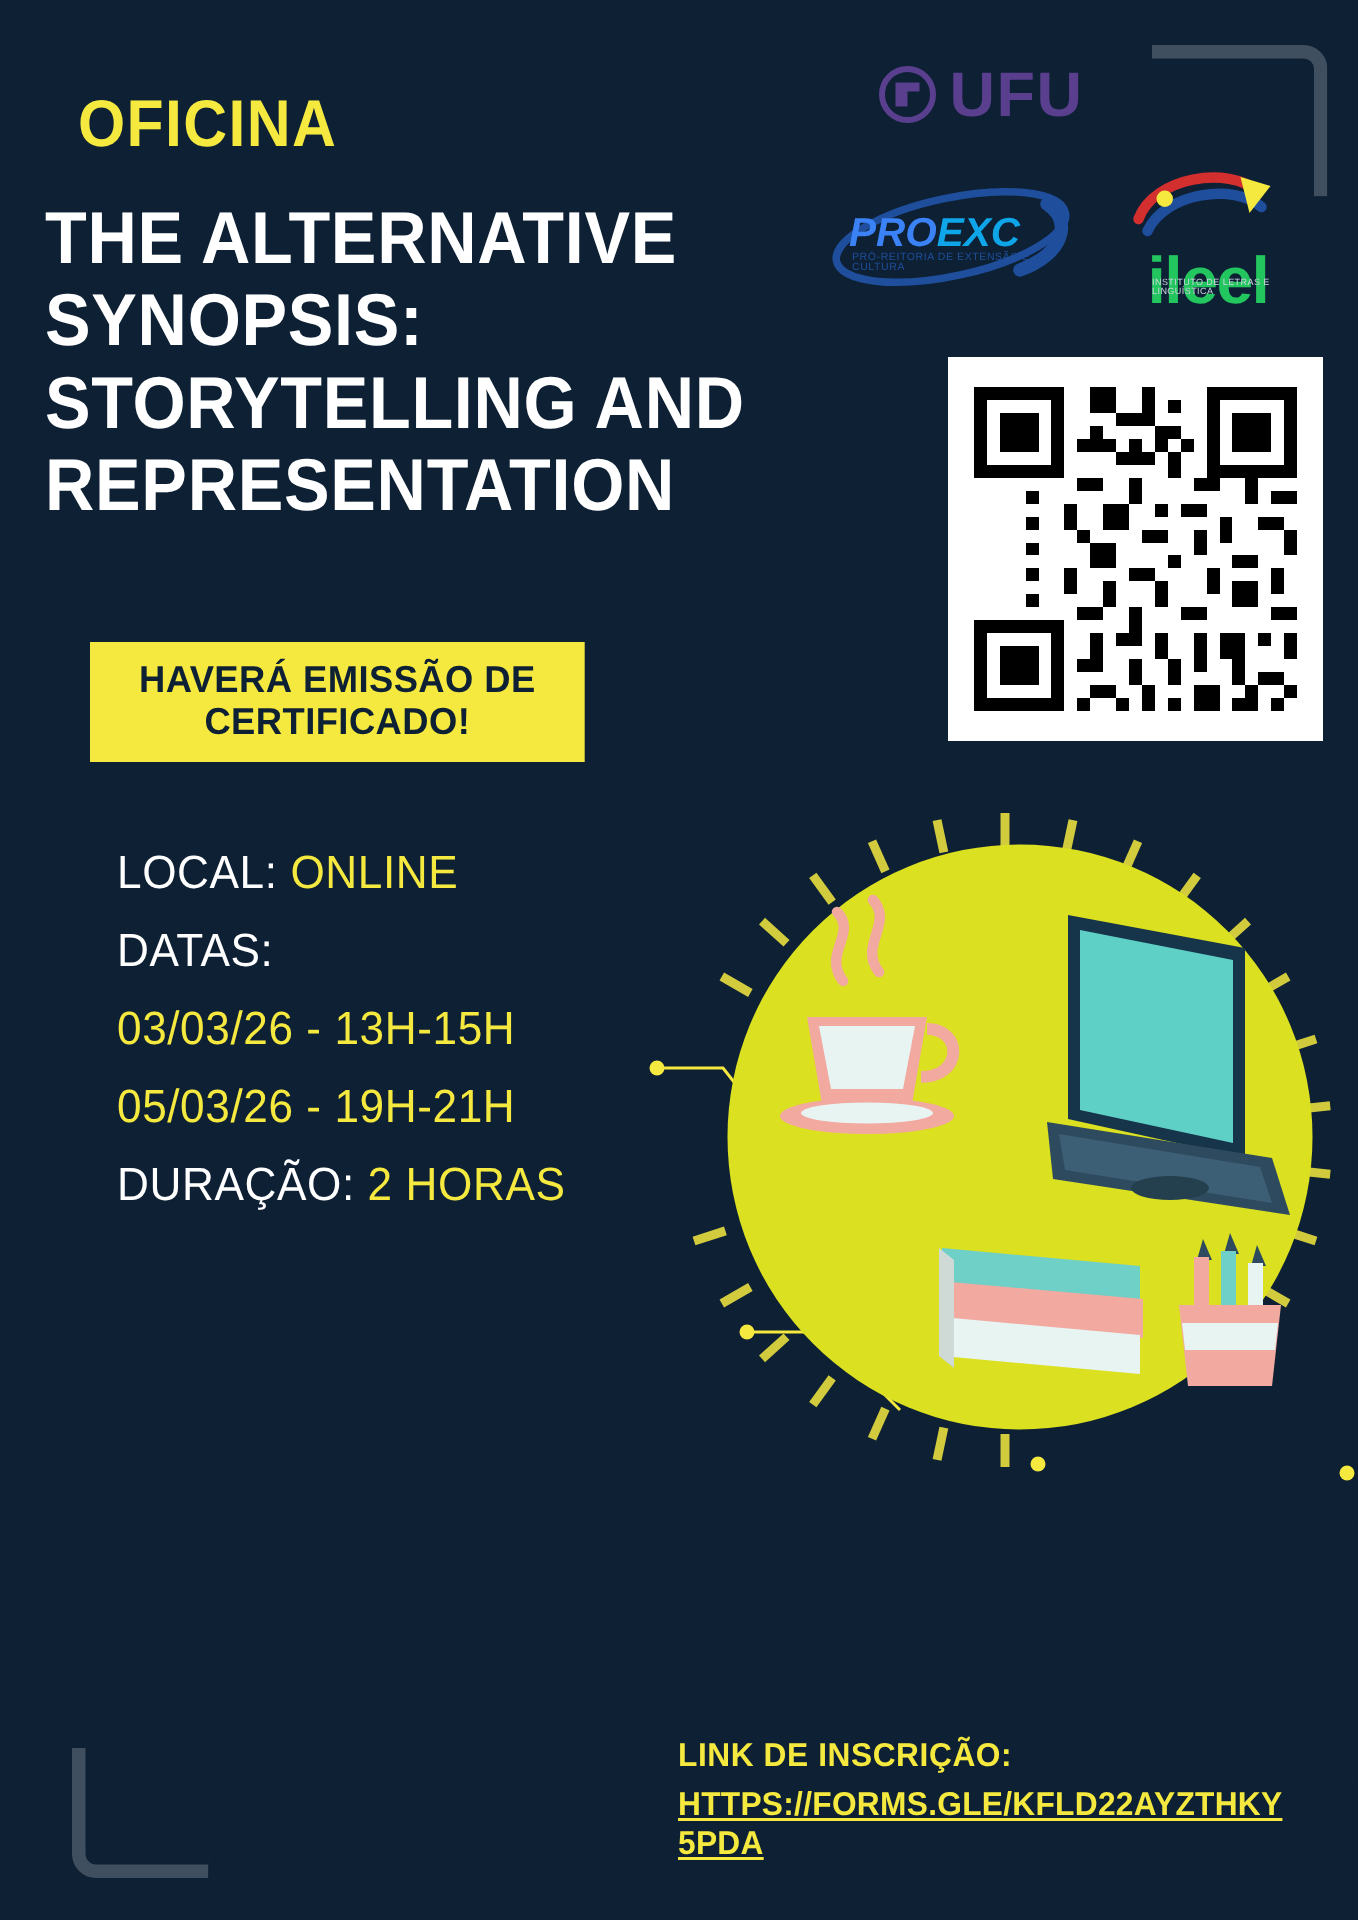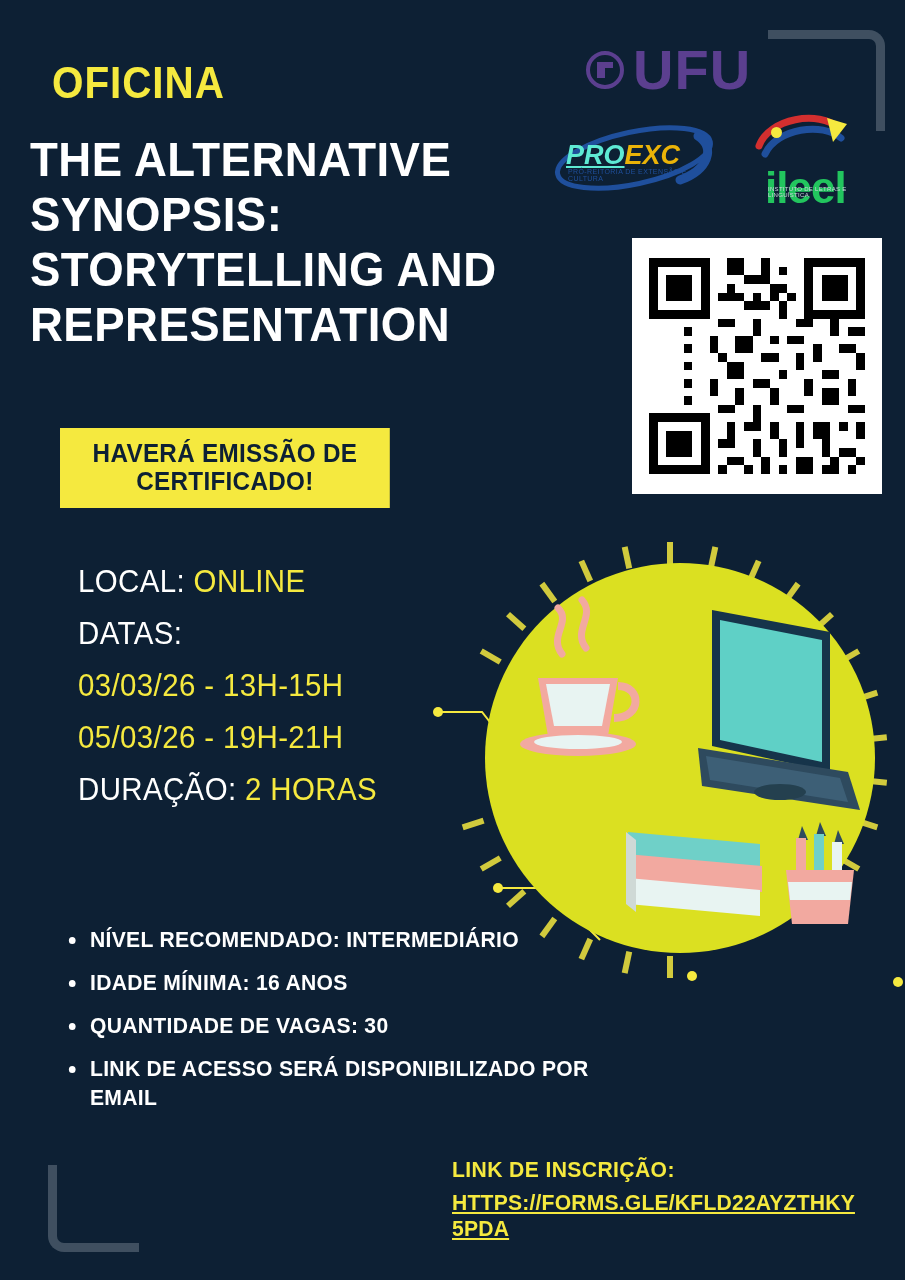--- a/index.html
+++ b/index.html
@@ -178,21 +178,21 @@
     top: 42px;
     display: flex;
     align-items: center;
     gap: 8px;
   }
   .logo-ufu .mark {
     width: 40px;
     height: 40px;
   }
   .logo-ufu .word {
-    font-size: 56px;
+    font-size: 42px;
     font-weight: 800;
     color: #5b3f8f;
     letter-spacing: 1px;
     line-height: 1;
   }
   .logo-proexc {
     position: absolute;
     left: 548px;
     top: 122px;
     width: 172px;
@@ -201,22 +201,22 @@
   .logo-proexc .pword {
     position: absolute;
     left: 18px;
     top: 20px;
     font-size: 27px;
     font-weight: 800;
     font-style: italic;
     letter-spacing: 0px;
     line-height: 1;
   }
-  .logo-proexc .p1 { color: #5eead4; text-decoration: underline; }
-  .logo-proexc .p2 { color: #eab308; }
+  .logo-proexc .p1 { color: #3b82f6; }
+  .logo-proexc .p2 { color: #0ea5e9; }
   .logo-proexc .sub {
     position: absolute;
     left: 20px;
     top: 46px;
     font-size: 7px;
     color: #1f4f9c;
     letter-spacing: 0.4px;
   }
   .logo-ileel {
     position: absolute;
@@ -501,25 +501,19 @@
       <span>LOCAL: </span><span class="hl">ONLINE</span>
     </div>
     <div class="info-line">DATAS:</div>
     <div class="info-line yellow">03/03/26 - 13H-15H</div>
     <div class="info-line yellow">05/03/26 - 19H-21H</div>
     <div class="info-line">
       <span>DURAÇÃO: </span><span class="hl">2 HORAS</span>
     </div>
   </div>
 
-  <ul class="bullets">
-    <li>NÍVEL RECOMENDADO: INTERMEDIÁRIO</li>
-    <li>IDADE MÍNIMA: 16 ANOS</li>
-    <li>QUANTIDADE DE VAGAS: 30</li>
-    <li>LINK DE ACESSO SERÁ DISPONIBILIZADO POR EMAIL</li>
-  </ul>
 
   <div class="footer">
     <div class="footer-label">LINK DE INSCRIÇÃO:</div>
     <a class="footer-url" href="#">HTTPS://FORMS.GLE/KFLD22AYZTHKY5PDA</a>
   </div>
 
 </div>
 
 </body></html>

